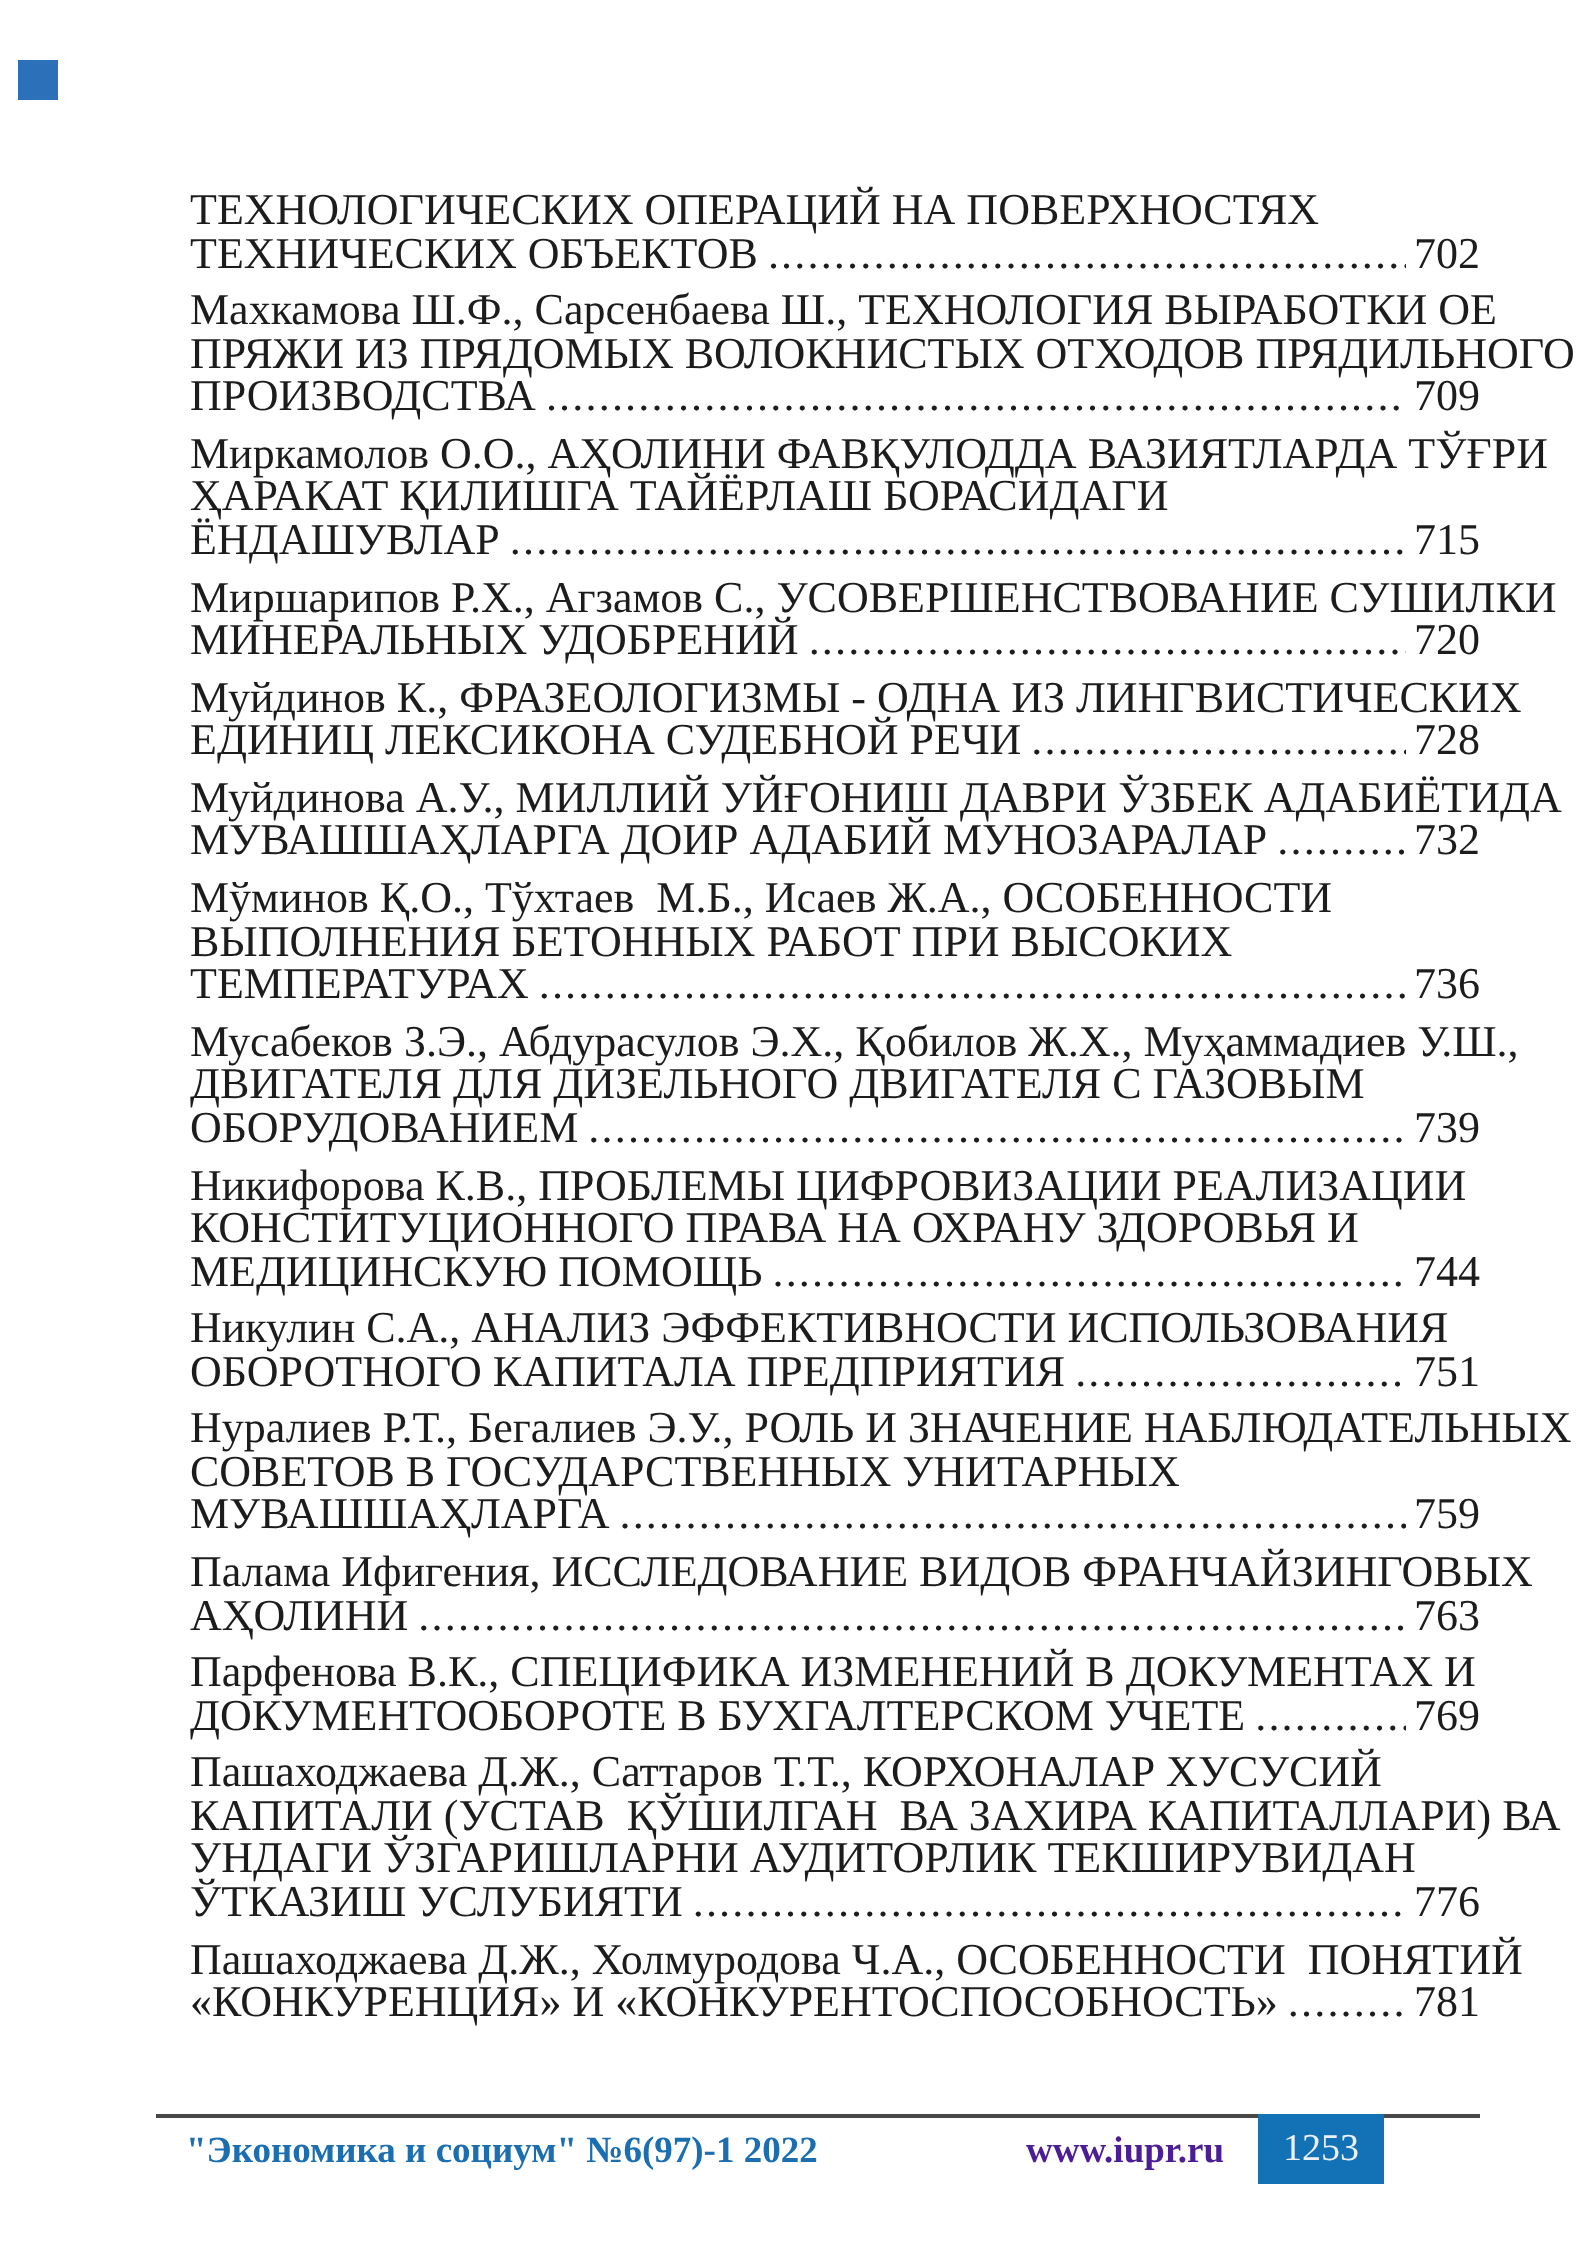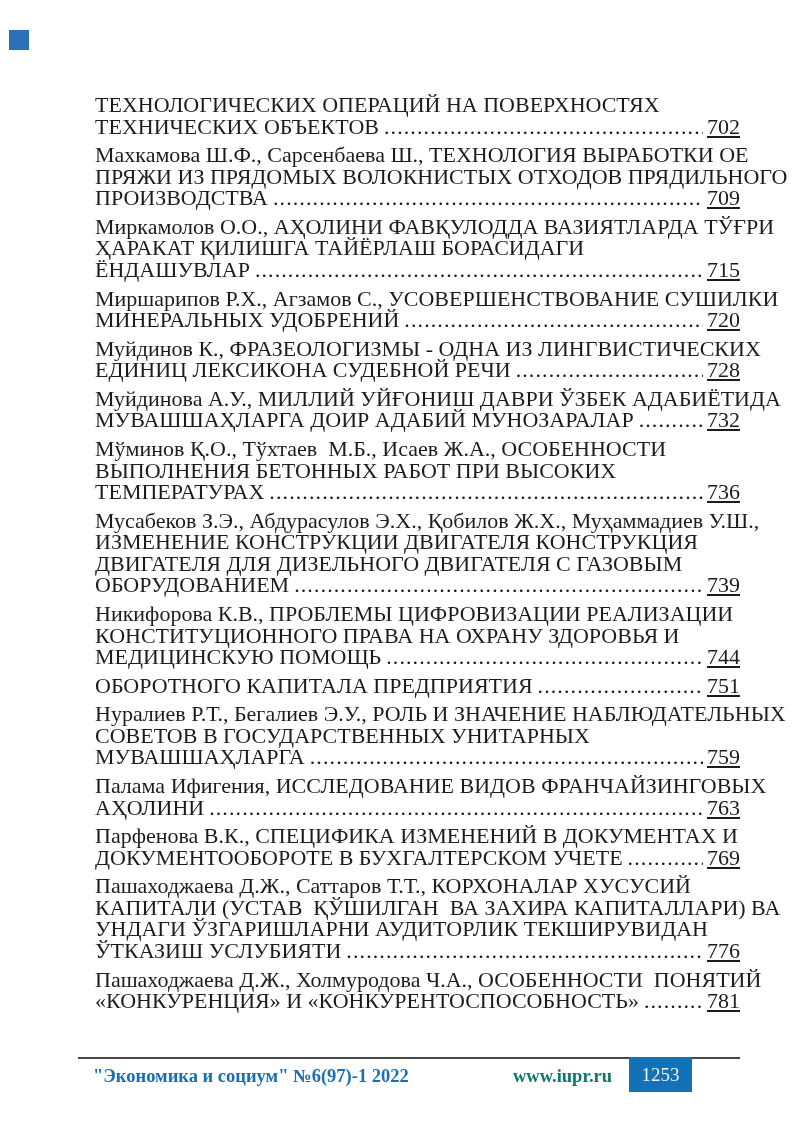--- a/index.html
+++ b/index.html
@@ -32,41 +32,41 @@
   .line.last .t { flex: 0 0 auto; white-space: pre; }
   .leader {
     flex: 1 1 auto;
     min-width: 0;
     overflow: hidden;
     white-space: nowrap;
     letter-spacing: 1.1px;
     margin: 0 4px 0 5px;
     color: #1c1c1c;
   }
-  .pg { flex: 0 0 auto; text-decoration: underline; }
+  .pg { flex: 0 0 auto; }
   .footer-rule {
     position: absolute;
     left: 78px; top: 1057px;
     width: 662px; height: 2px;
     background: #474747;
   }
   .footer-journal {
     position: absolute;
     left: 93px; top: 1066px;
     font-size: 18.5px;
     font-weight: bold;
     color: #1b6eb0;
     white-space: pre;
   }
   .footer-site {
     position: absolute;
     left: 513px; top: 1066px;
     font-size: 18.5px;
     font-weight: bold;
-    color: #0f766e;
+    color: #4c1d95;
     white-space: pre;
   }
   .footer-pagebox {
     position: absolute;
     left: 629px; top: 1057px;
     width: 63px; height: 35px;
     background: #1371b5;
     display: flex;
     align-items: center;
     justify-content: center;
@@ -108,30 +108,30 @@
       <div class="line">Муйдинова А.У., МИЛЛИЙ УЙҒОНИШ ДАВРИ ЎЗБЕК АДАБИЁТИДА</div>
       <div class="line last"><span class="t">МУВАШШАҲЛАРГА ДОИР АДАБИЙ МУНОЗАРАЛАР</span><span class="leader">............................................................................................................................................................................................................................</span><span class="pg">732</span></div>
     </div>
     <div class="entry">
       <div class="line">Мўминов Қ.О., Тўхтаев  М.Б., Исаев Ж.А., ОСОБЕННОСТИ</div>
       <div class="line">ВЫПОЛНЕНИЯ БЕТОННЫХ РАБОТ ПРИ ВЫСОКИХ</div>
       <div class="line last"><span class="t">ТЕМПЕРАТУРАХ</span><span class="leader">............................................................................................................................................................................................................................</span><span class="pg">736</span></div>
     </div>
     <div class="entry">
       <div class="line">Мусабеков З.Э., Абдурасулов Э.Х., Қобилов Ж.Х., Муҳаммадиев У.Ш.,</div>
-      <div class="line">ИЗМЕНЕНИЕ КОНСТРУКЦИИ ДВИГАТЕЛЯ КОНСТРУКЦИЯ</div>
       <div class="line">ДВИГАТЕЛЯ ДЛЯ ДИЗЕЛЬНОГО ДВИГАТЕЛЯ С ГАЗОВЫМ</div>
       <div class="line last"><span class="t">ОБОРУДОВАНИЕМ</span><span class="leader">............................................................................................................................................................................................................................</span><span class="pg">739</span></div>
     </div>
     <div class="entry">
       <div class="line">Никифорова К.В., ПРОБЛЕМЫ ЦИФРОВИЗАЦИИ РЕАЛИЗАЦИИ</div>
       <div class="line">КОНСТИТУЦИОННОГО ПРАВА НА ОХРАНУ ЗДОРОВЬЯ И</div>
       <div class="line last"><span class="t">МЕДИЦИНСКУЮ ПОМОЩЬ</span><span class="leader">............................................................................................................................................................................................................................</span><span class="pg">744</span></div>
     </div>
     <div class="entry">
+      <div class="line">Никулин С.А., АНАЛИЗ ЭФФЕКТИВНОСТИ ИСПОЛЬЗОВАНИЯ</div>
       <div class="line last"><span class="t">ОБОРОТНОГО КАПИТАЛА ПРЕДПРИЯТИЯ</span><span class="leader">............................................................................................................................................................................................................................</span><span class="pg">751</span></div>
     </div>
     <div class="entry">
       <div class="line">Нуралиев Р.Т., Бегалиев Э.У., РОЛЬ И ЗНАЧЕНИЕ НАБЛЮДАТЕЛЬНЫХ</div>
       <div class="line">СОВЕТОВ В ГОСУДАРСТВЕННЫХ УНИТАРНЫХ</div>
       <div class="line last"><span class="t">МУВАШШАҲЛАРГА</span><span class="leader">............................................................................................................................................................................................................................</span><span class="pg">759</span></div>
     </div>
     <div class="entry">
       <div class="line">Палама Ифигения, ИССЛЕДОВАНИЕ ВИДОВ ФРАНЧАЙЗИНГОВЫХ</div>
       <div class="line last"><span class="t">АҲОЛИНИ</span><span class="leader">............................................................................................................................................................................................................................</span><span class="pg">763</span></div>

